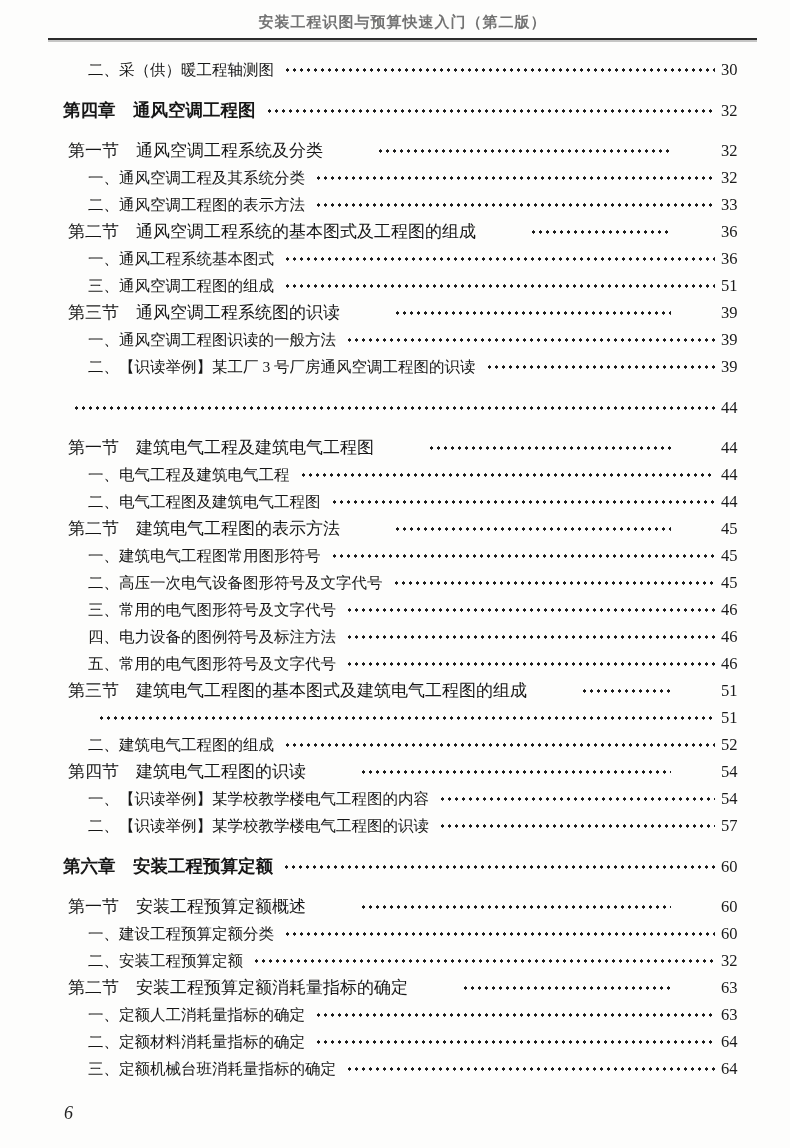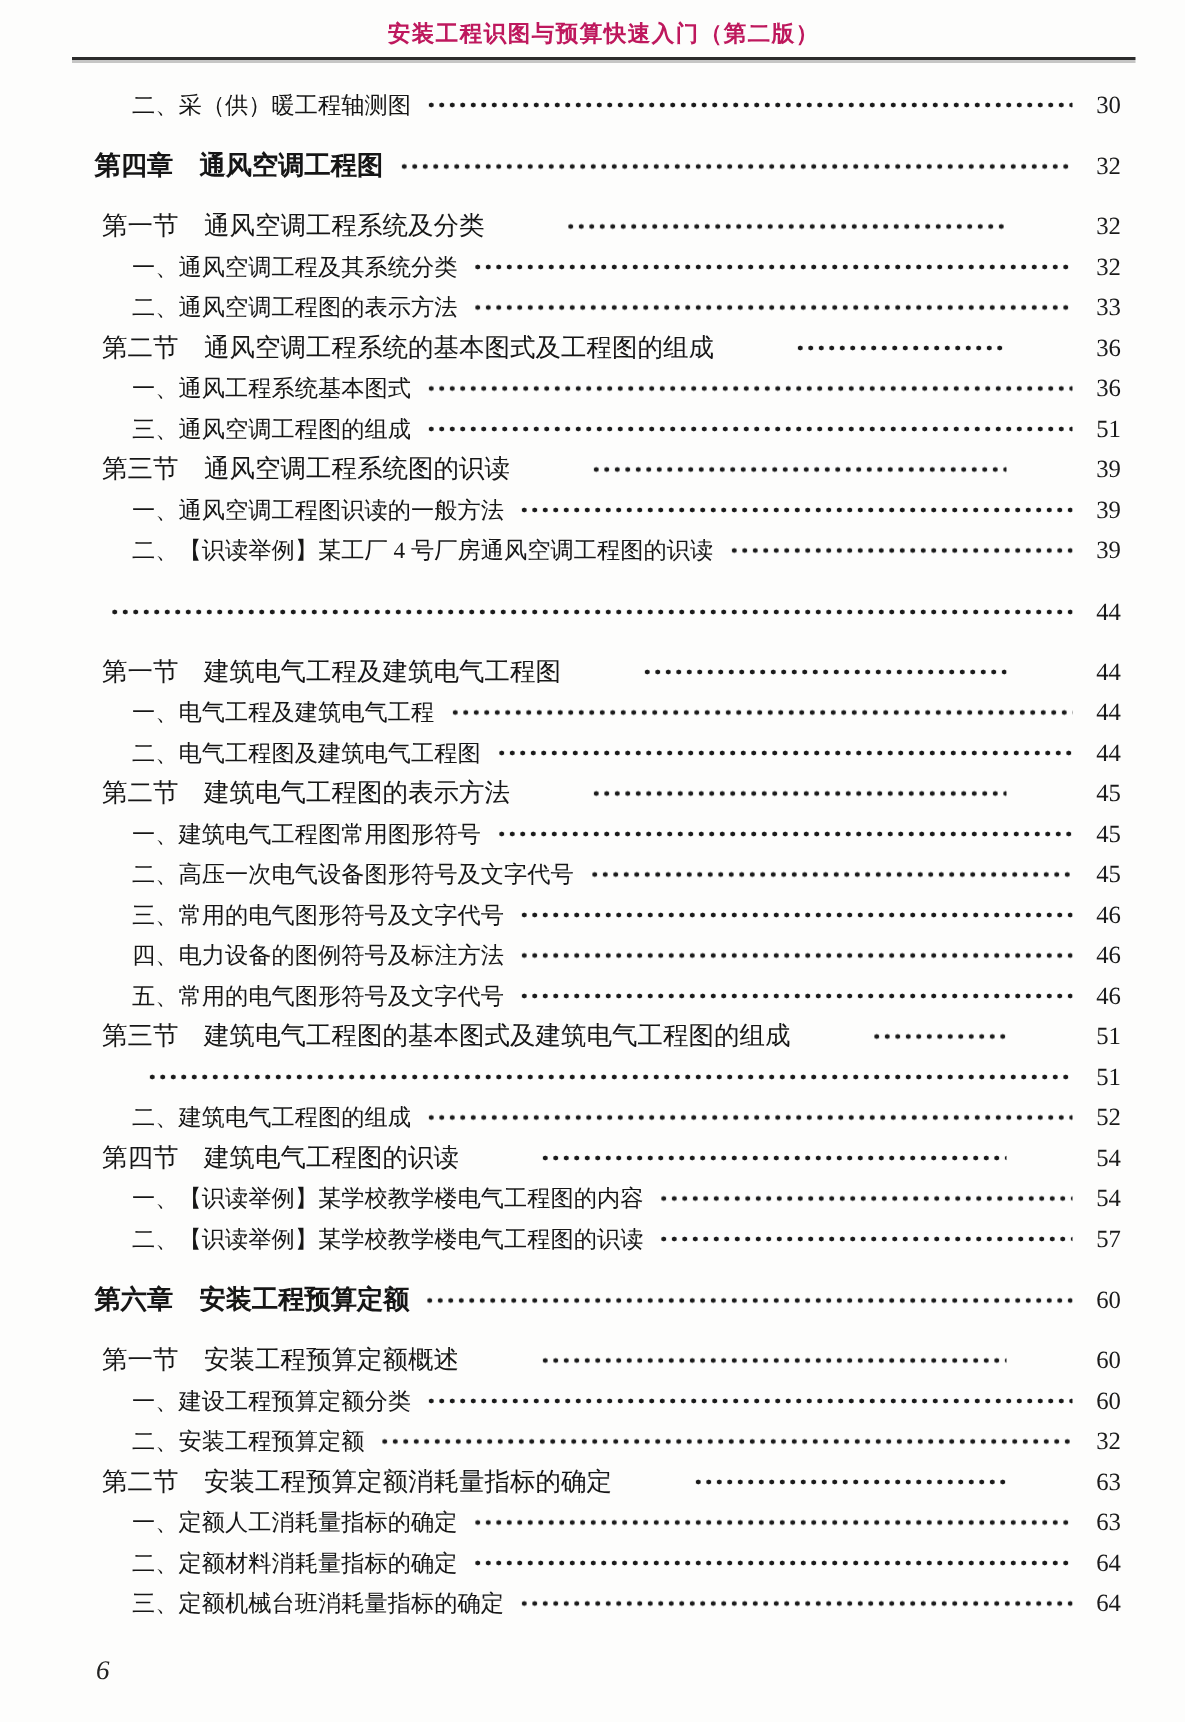--- a/index.html
+++ b/index.html
@@ -17,21 +17,21 @@
     padding: 13px 33px 0 48px;
     background: #fdfdfc;
   }
   
   .header { text-align: center; }
   .header-title {
     display: inline-block;
     font-size: 15px;
     font-weight: 700;
     letter-spacing: 1px;
-    color: #be185d;
+    color: #737373;
   }
   .header-rule {
     height: 2px;
     background: #2c2c2c;
     margin-top: 6px;
     box-shadow: 0 2px 0 rgba(130,130,130,0.45);
   }
   
   .toc { margin-top: 16px; }
   .row {
@@ -48,21 +48,21 @@
     height: 16px;
     margin: 0 6px 0 10px;
     background-image: radial-gradient(circle, #1b1b1b 1.45px, transparent 1.8px);
     background-size: 7px 16px;
     background-repeat: repeat-x;
     background-position: left center;
   }
   .row .page-num {
     flex: 0 0 36px;
     width: 36px;
-    text-align: center;
+    text-align: left;
     font-family: "Liberation Serif", "DejaVu Serif", serif;
     font-weight: 400;
     font-size: 16.5px;
     color: #1a1a1a;
   }
   .lvl-chapter {
     margin: 14px 0 13px 15px;
     font-family: "Liberation Sans", "DejaVu Sans", sans-serif;
     font-weight: 700;
     font-size: 17.5px;
@@ -153,21 +153,21 @@
     <span class="page-num">39</span>
   </div>
 
   <div class="row lvl-item">
     <span class="label">一、通风空调工程图识读的一般方法</span>
     <span class="leader"></span>
     <span class="page-num">39</span>
   </div>
 
   <div class="row lvl-item">
-    <span class="label">二、【识读举例】某工厂 4 号厂房通风空调工程图的识读</span>
+    <span class="label">二、【识读举例】某工厂 3 号厂房通风空调工程图的识读</span>
     <span class="leader"></span>
     <span class="page-num">39</span>
   </div>
 
   <div class="row lvl-chapter">
     <span class="leader"></span>
     <span class="page-num">44</span>
   </div>
 
   <div class="row lvl-section">

